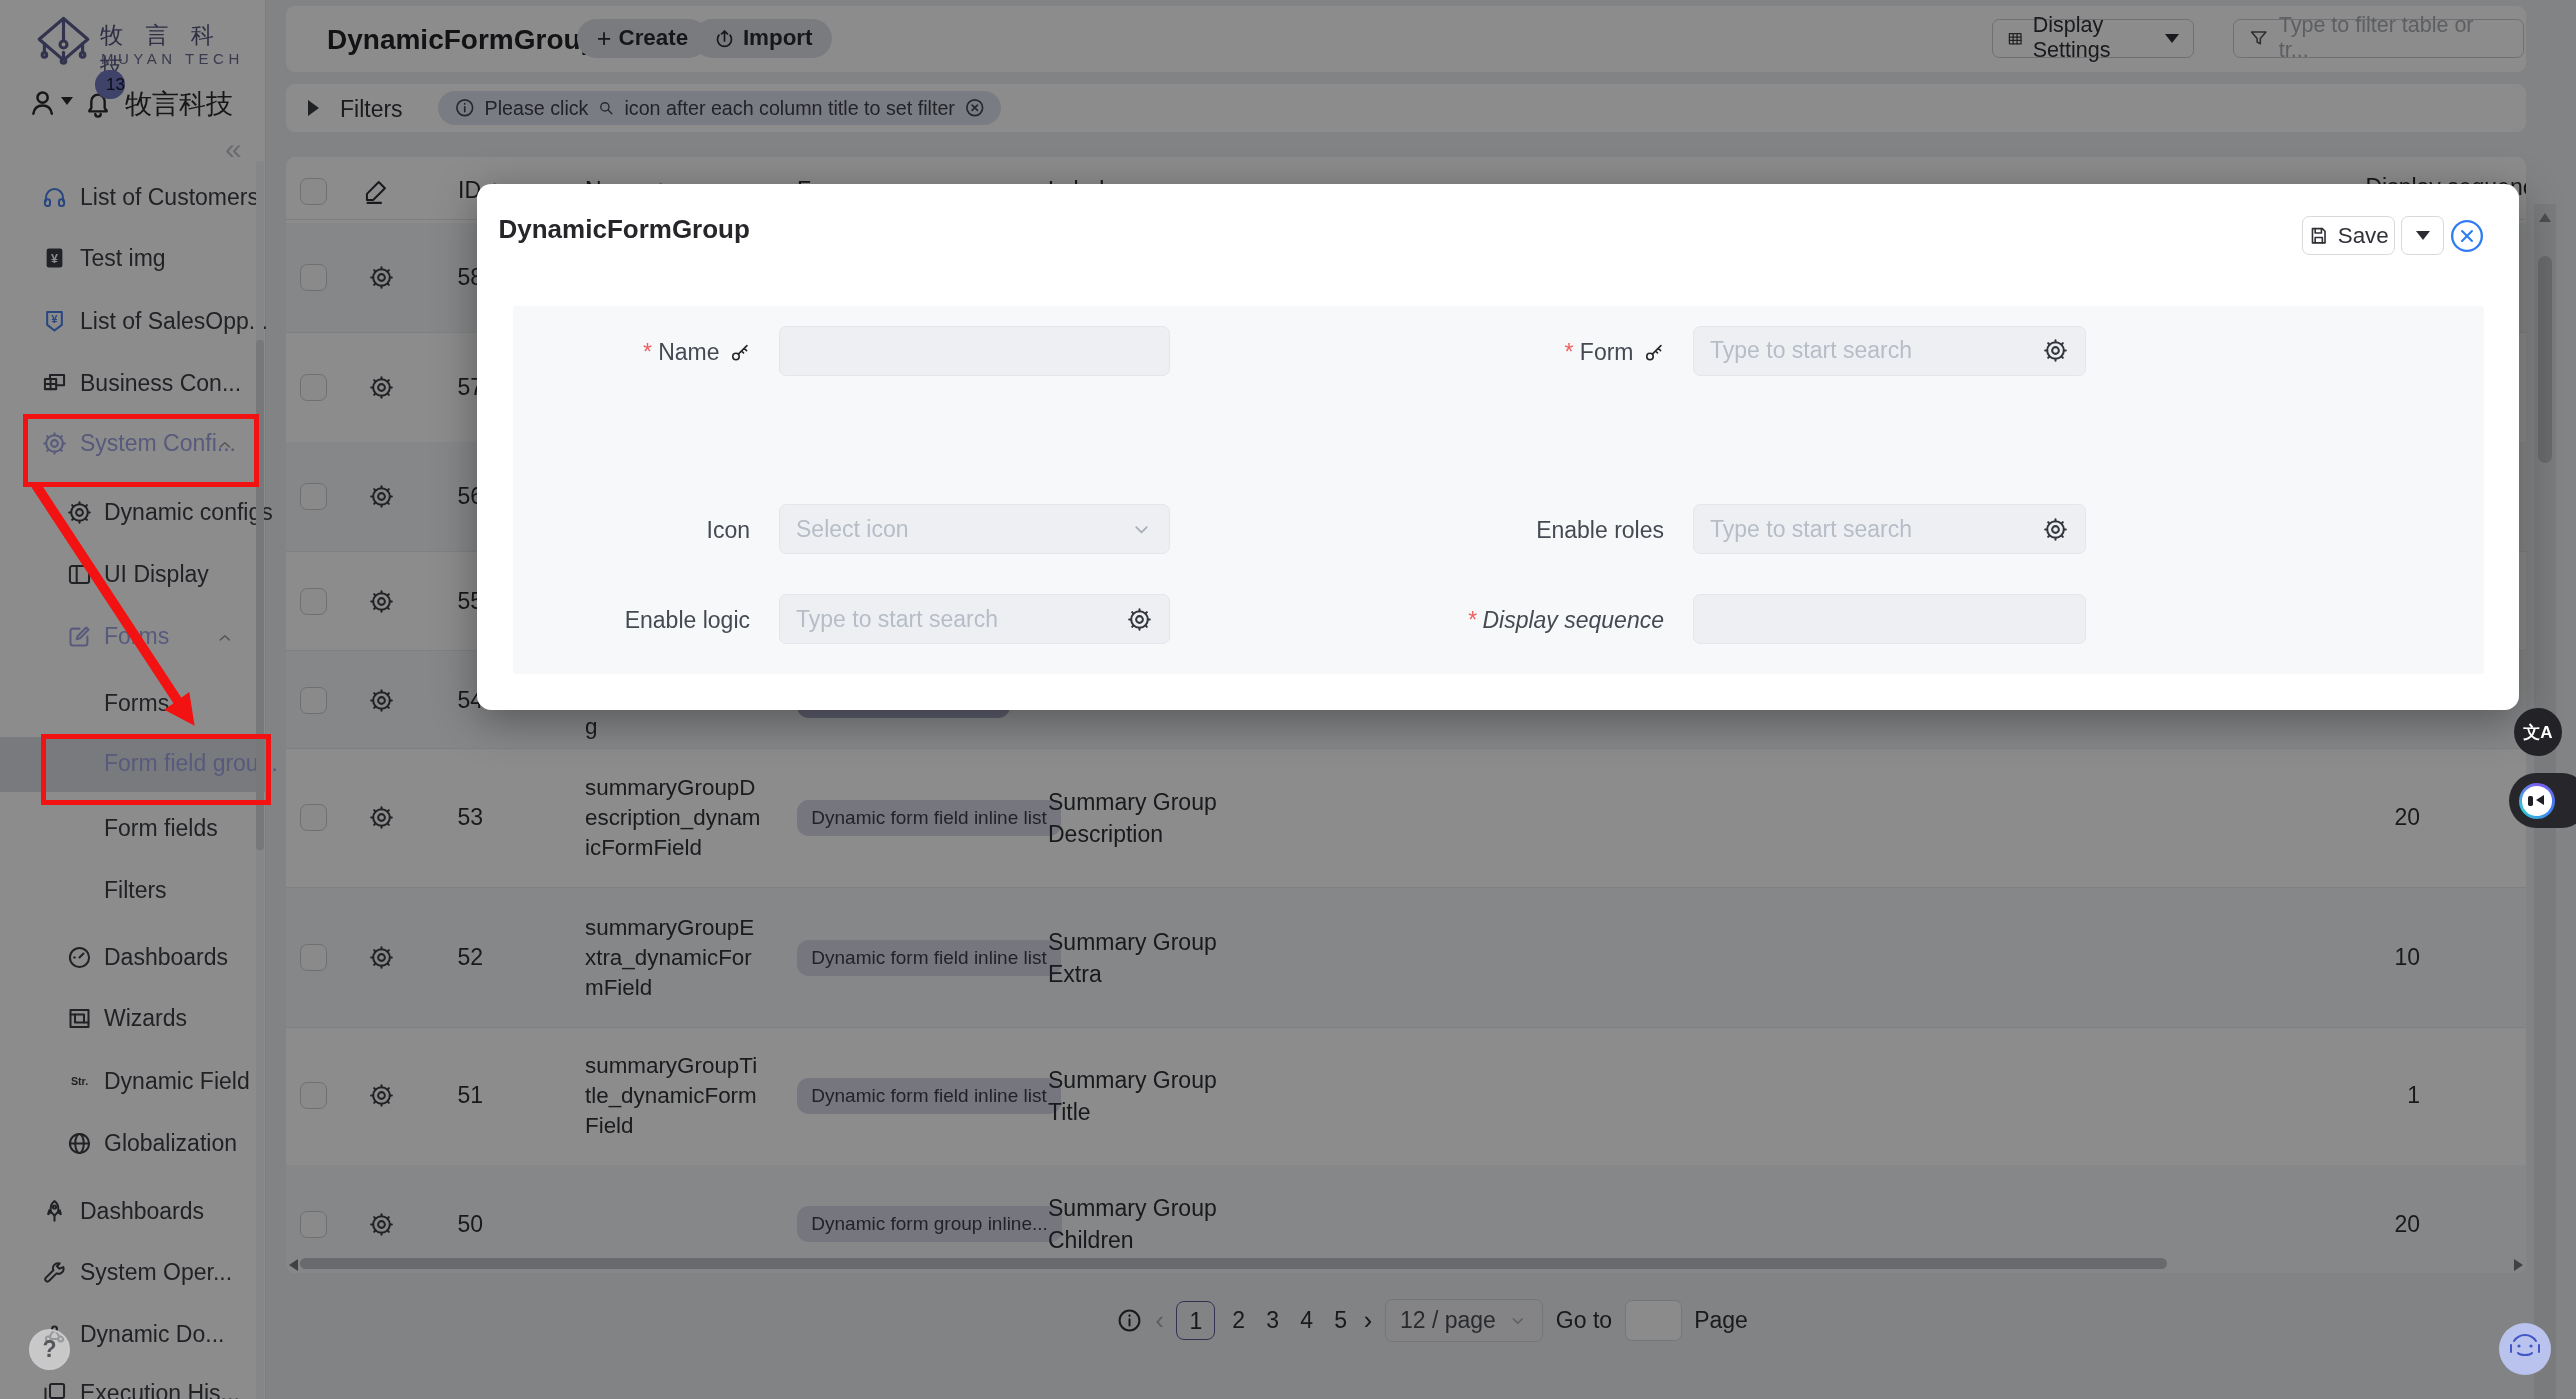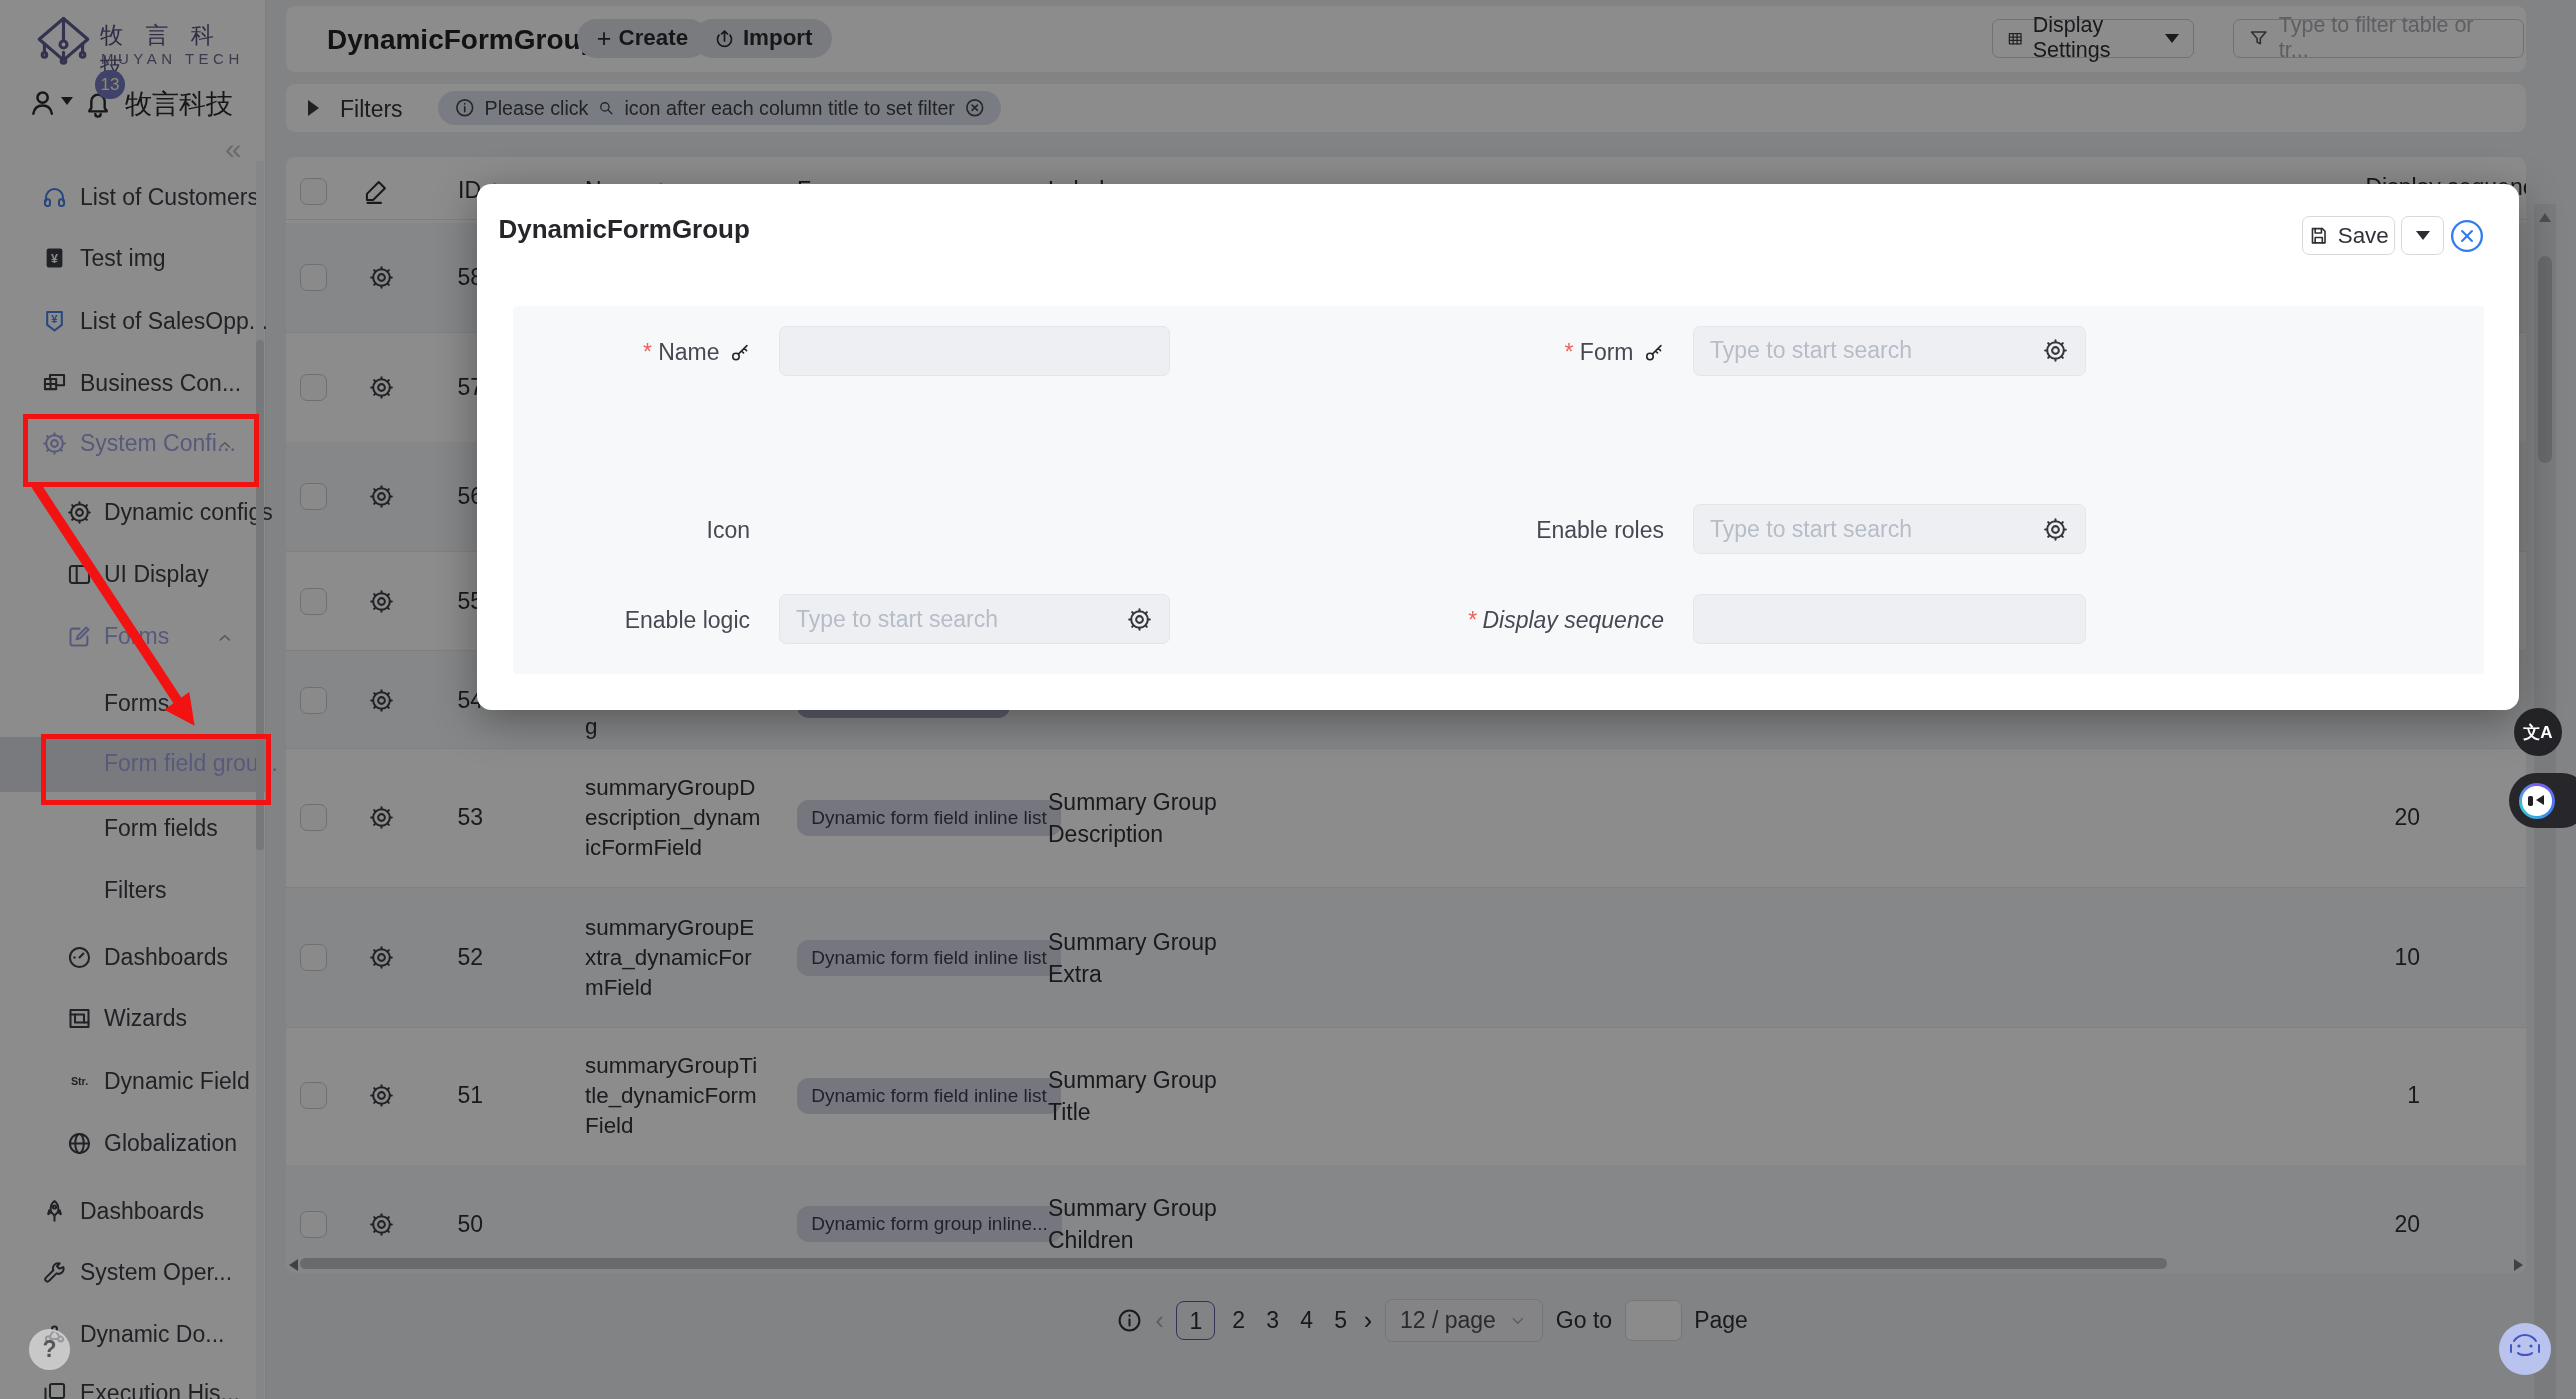--- a/index.html
+++ b/index.html
@@ -151,21 +151,21 @@
           <path d="M4.5 19.5c.6-3.6 3.1-5.7 6.5-5.7s5.9 2.1 6.5 5.7"></path>
         </svg>
       </span>
     <div class="abs" style="left:61px;top:97px;width:0;height:0;border-left:6.3px solid transparent;border-right:6.3px solid transparent;border-top:8px solid #2a2b2e;"></div>
     <span class="icon abs" style="left:82px;top:88px;width:32px;height:32px;color:#2a2b2e;">
         <svg viewBox="0 0 24 24" fill="none" stroke="currentColor" stroke-width="1.8" stroke-linecap="round" stroke-linejoin="round">
           <path d="M5.5 17.5v-.4L7 15v-5a5 5 0 0 1 10 0v5l1.5 2.1v.4z"></path>
           <path d="M10 19.5a2 2 0 0 0 4 0"></path>
         </svg>
       </span>
-    <div class="abs" style="left:95px;top:70px;min-width:30px;height:29px;border-radius:14.3px;background:#767ac0;color:#fef9c3;font-size:17px;line-height:29px;text-align:center;z-index:2;">13</div>
+    <div class="abs" style="left:95px;top:70px;min-width:30px;height:29px;border-radius:14.3px;background:#767ac0;color:#0f172a;font-size:17px;line-height:29px;text-align:right;z-index:2;">13</div>
     <div id="company-name">牧言科技</div>
     <div id="collapse">«</div>
 
     <div id="side-items">
         <div class="side-item" style="top: 171px;">
           <span class="icon ic blue" style="left: 41px;">
             <svg viewBox="0 0 24 24" fill="none" stroke="currentColor" stroke-width="1.8" stroke-linecap="round" stroke-linejoin="round">
               <path d="M4.5 15v-3a7.5 7.5 0 0 1 15 0v3"></path>
               <rect x="3.5" y="13.5" width="4.5" height="6" rx="2"></rect>
               <rect x="16" y="13.5" width="4.5" height="6" rx="2"></rect>
@@ -646,20 +646,28 @@
                 <circle cx="12" cy="12" r="7.4"></circle>
                 <path d="M12 4.6V2.8M12 21.2v-1.8M19.4 12h1.8M2.8 12h1.8M17.2 6.8l1.3-1.3M5.5 18.5l1.3-1.3M17.2 17.2l1.3 1.3M5.5 5.5l1.3 1.3"></path>
               </svg>
             </span>
           </div>
       </div>
 
 
       <div class="fld" style="top:198px;">
         <div class="flabel" style="left:0;width:237px;"><span>Icon</span></div>
+        <div class="finput" style="left:266px;width:391px;">
+            <span class="ph">Select icon</span>
+            <span class="icon chev">
+              <svg viewBox="0 0 24 24" fill="none" stroke="currentColor" stroke-width="1.8" stroke-linecap="round" stroke-linejoin="round">
+                <path d="M6.5 9.5L12 15l5.5-5.5"></path>
+              </svg>
+            </span>
+          </div>
         <div class="flabel" style="left:914px;width:237px;"><span>Enable roles</span></div>
         <div class="finput" style="left:1180px;width:393px;">
             <span class="ph">Type to start search</span>
             <span class="icon gearbtn">
               <svg viewBox="0 0 24 24" fill="none" stroke="currentColor" stroke-width="1.8" stroke-linecap="round" stroke-linejoin="round">
                 <circle cx="12" cy="12" r="3"></circle>
                 <circle cx="12" cy="12" r="7.4"></circle>
                 <path d="M12 4.6V2.8M12 21.2v-1.8M19.4 12h1.8M2.8 12h1.8M17.2 6.8l1.3-1.3M5.5 18.5l1.3-1.3M17.2 17.2l1.3 1.3M5.5 5.5l1.3 1.3"></path>
               </svg>
             </span>

